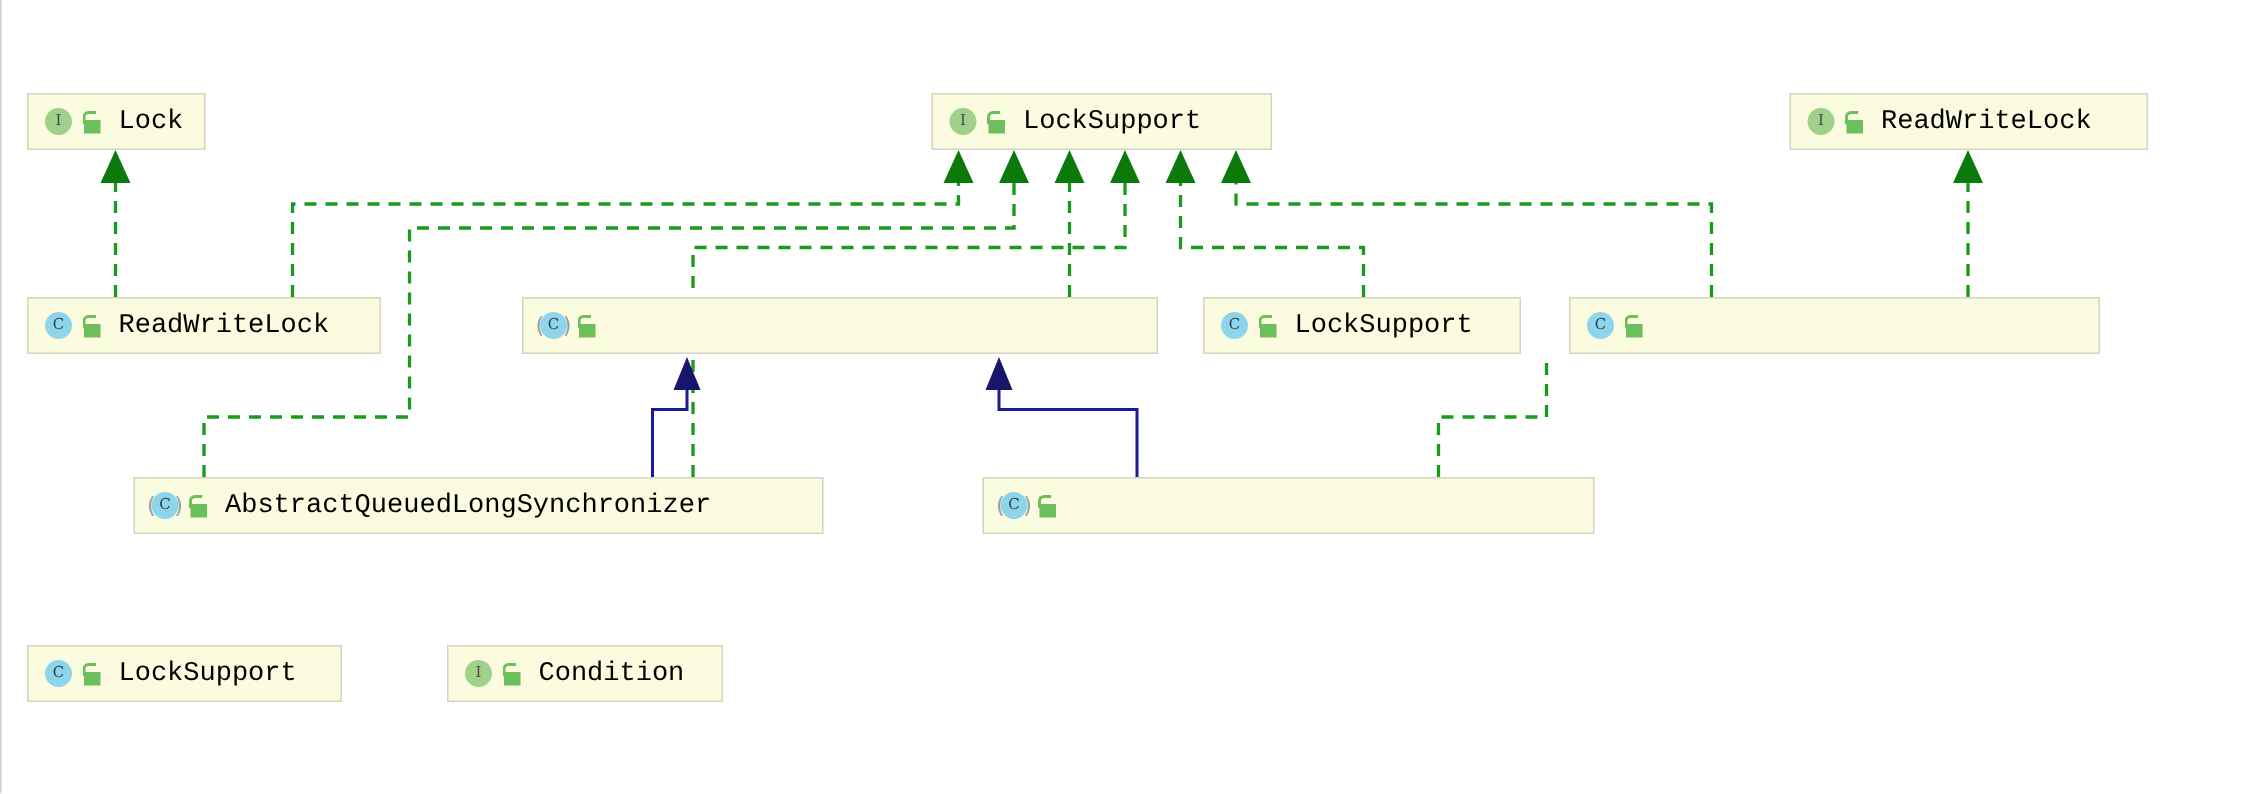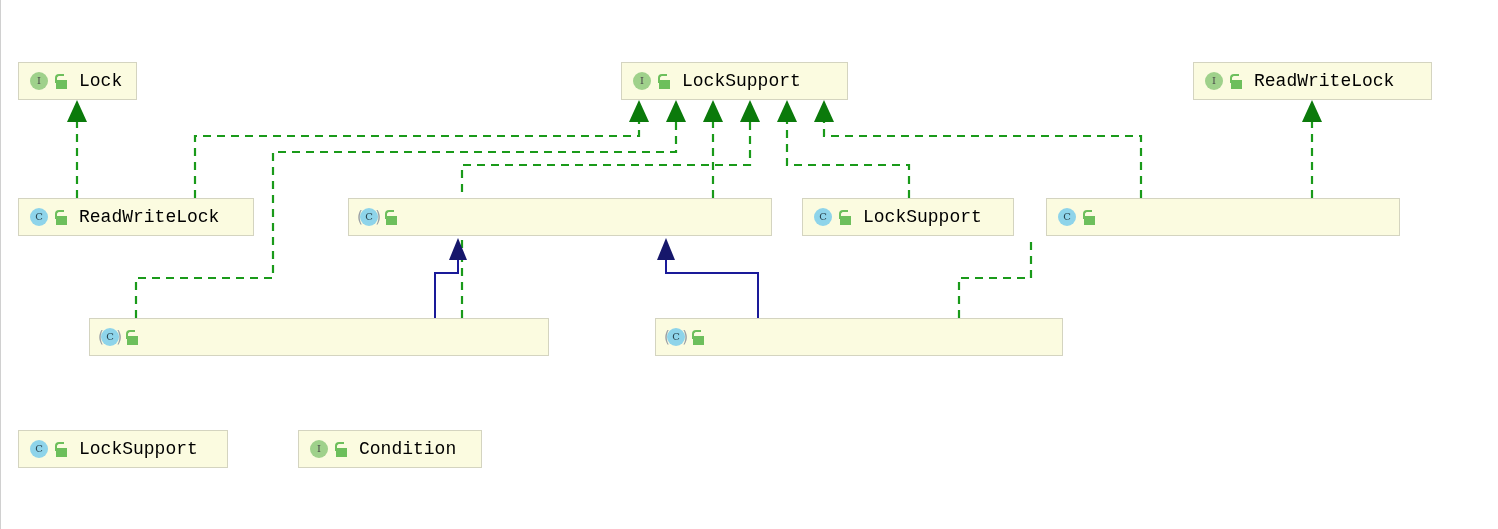--- a/index.html
+++ b/index.html
@@ -278,20 +278,21 @@
       <span class="kind-icon kind-abstract-class">
         <span class="paren paren-l">(</span>
         <span class="kind-circle">C</span>
         <span class="paren paren-r">)</span>
       </span>
       <span class="lock-icon">
         <span class="lock-shackle"></span>
           <span class="lock-body"></span>
       </span>
     </span>
+    <span class="node-label">AbstractQueuedLongSynchronizer</span>
   </div>
 
   <div class="node kind-abstract-class" style="left:654px; top:318px; width:408px;">
     <span class="node-icons">
       <span class="kind-icon kind-abstract-class">
         <span class="paren paren-l">(</span>
         <span class="kind-circle">C</span>
         <span class="paren paren-r">)</span>
       </span>
       <span class="lock-icon">

